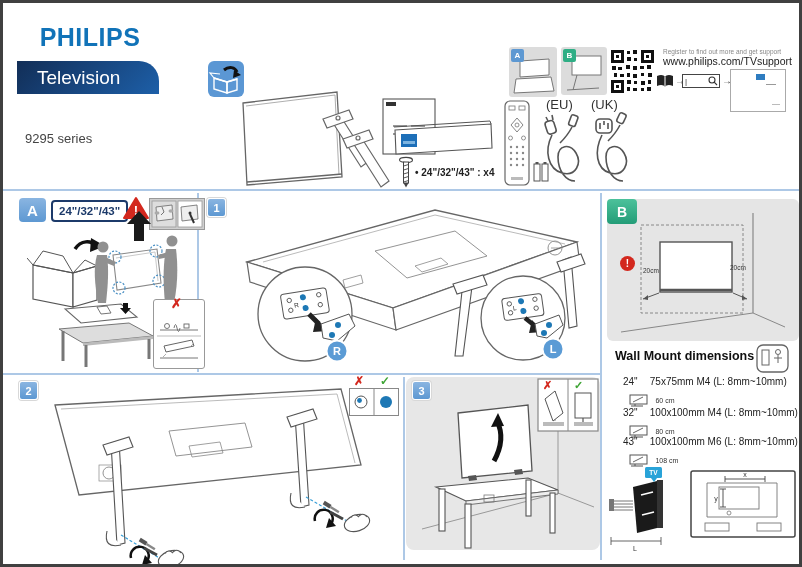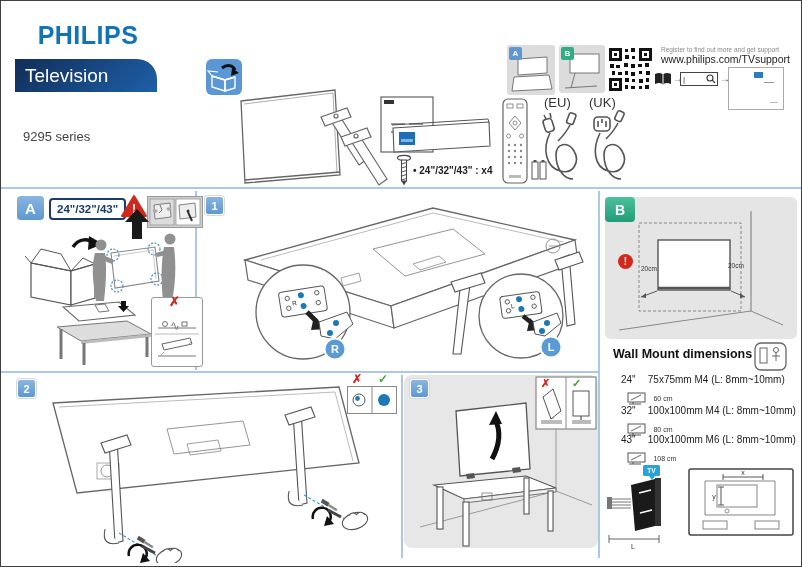--- a/index.html
+++ b/index.html
@@ -1,24 +1,24 @@
 <!DOCTYPE html>
 <html><head>
 <meta charset="utf-8">
 <style>
   html,body{margin:0;padding:0;background:#f2f2f2;}
-  .page{position:relative;width:802px;height:567px;background:#fff;border:1px solid #404040;
+  .page{position:relative;width:802px;height:567px;background:#fff;border:3px solid #404040;
         box-sizing:border-box;font-family:"Liberation Sans",sans-serif;overflow:hidden;}
   .abs{position:absolute;}
   svg text{font-family:"Liberation Sans",sans-serif;}
   
   .brand-word{left:14px;top:12px;width:146px;height:44px;display:flex;align-items:center;justify-content:center;
               color:#1173b8;font-weight:bold;font-size:25px;letter-spacing:.5px;}
   .tv-band{left:14px;top:58px;width:142px;height:33px;background:linear-gradient(135deg,#122e57 0%,#1d5fa8 100%);
-           border-radius:0 20px 0 0;color:#fff;font-size:19px;line-height:33px;padding-left:10px;box-sizing:border-box;}
+           border-radius:0 20px 0 0;color:#fff;font-size:19px;line-height:33px;padding-left:20px;box-sizing:border-box;}
   .qsg-band{left:14px;top:91px;width:134px;height:27px;background:linear-gradient(180deg,#2a7ec4,#155f9f);
             color:#fff;font-size:14px;font-weight:bold;line-height:27px;padding-left:10px;box-sizing:border-box;}
   .series{left:22px;top:128px;font-size:13px;color:#444;}
   
   .divider{background:#adc8e6;}
   
   .stepbadge{width:17px;height:17px;background:linear-gradient(180deg,#8ab5e1,#5d98d2);border:1px solid #fff;
              box-shadow:0 0 0 1px #d8d8d8;border-radius:3px;color:#fff;font-weight:bold;font-size:11px;
              display:flex;align-items:center;justify-content:center;}
   .bigbadge{width:27px;height:24px;background:linear-gradient(180deg,#8ab5e1,#5d98d2);border-radius:4px;

